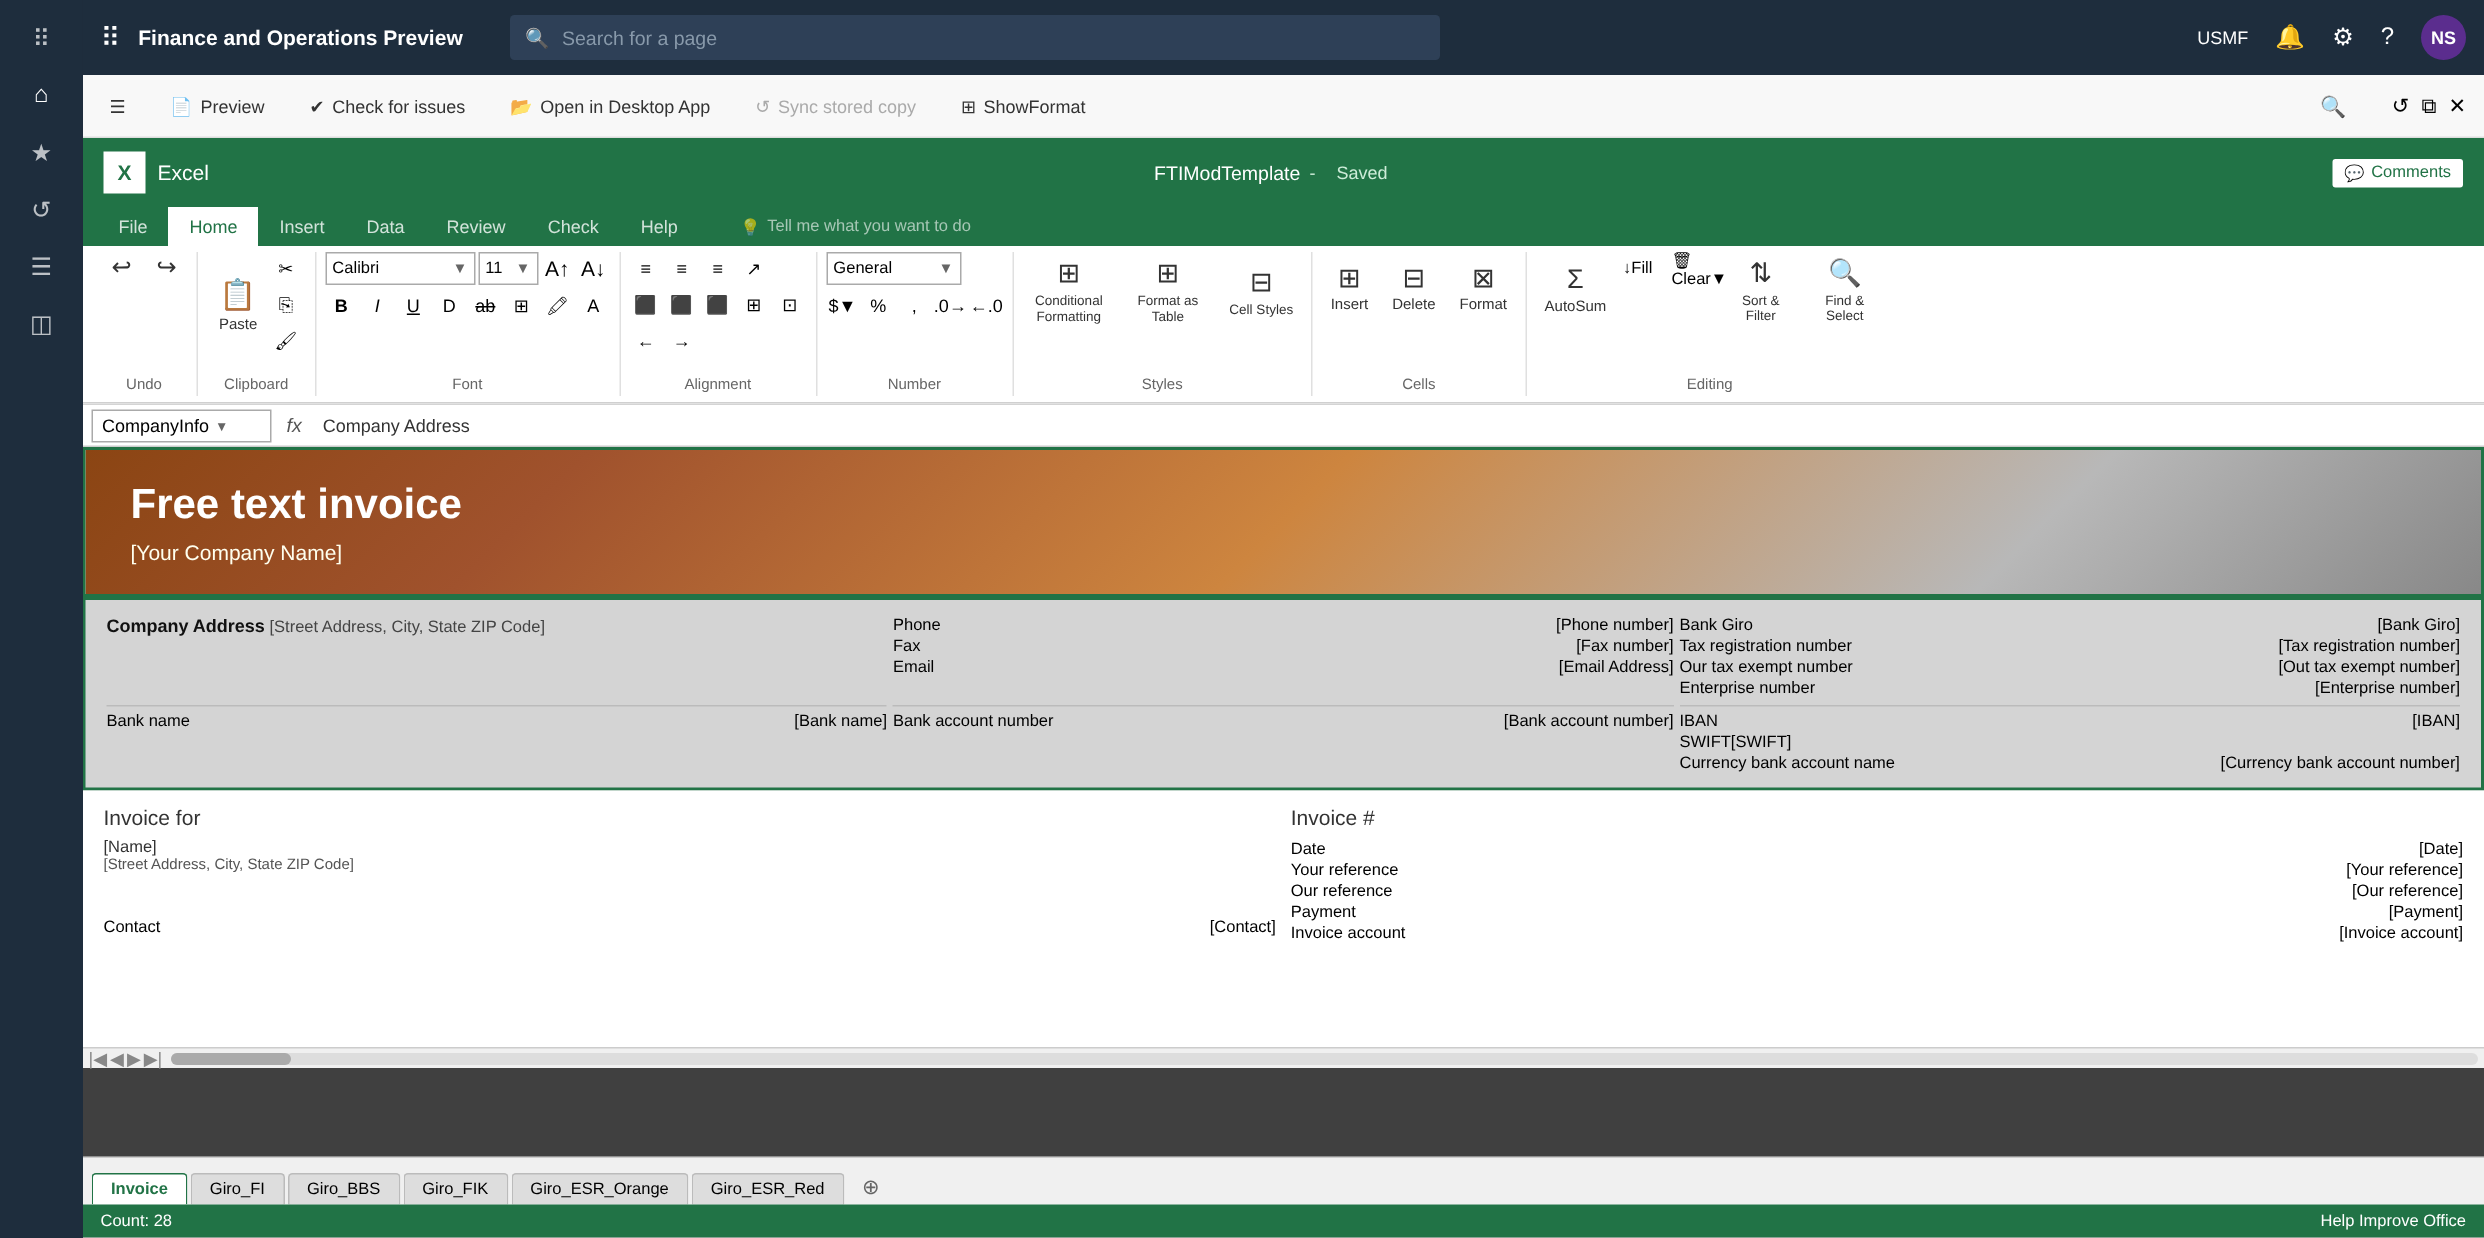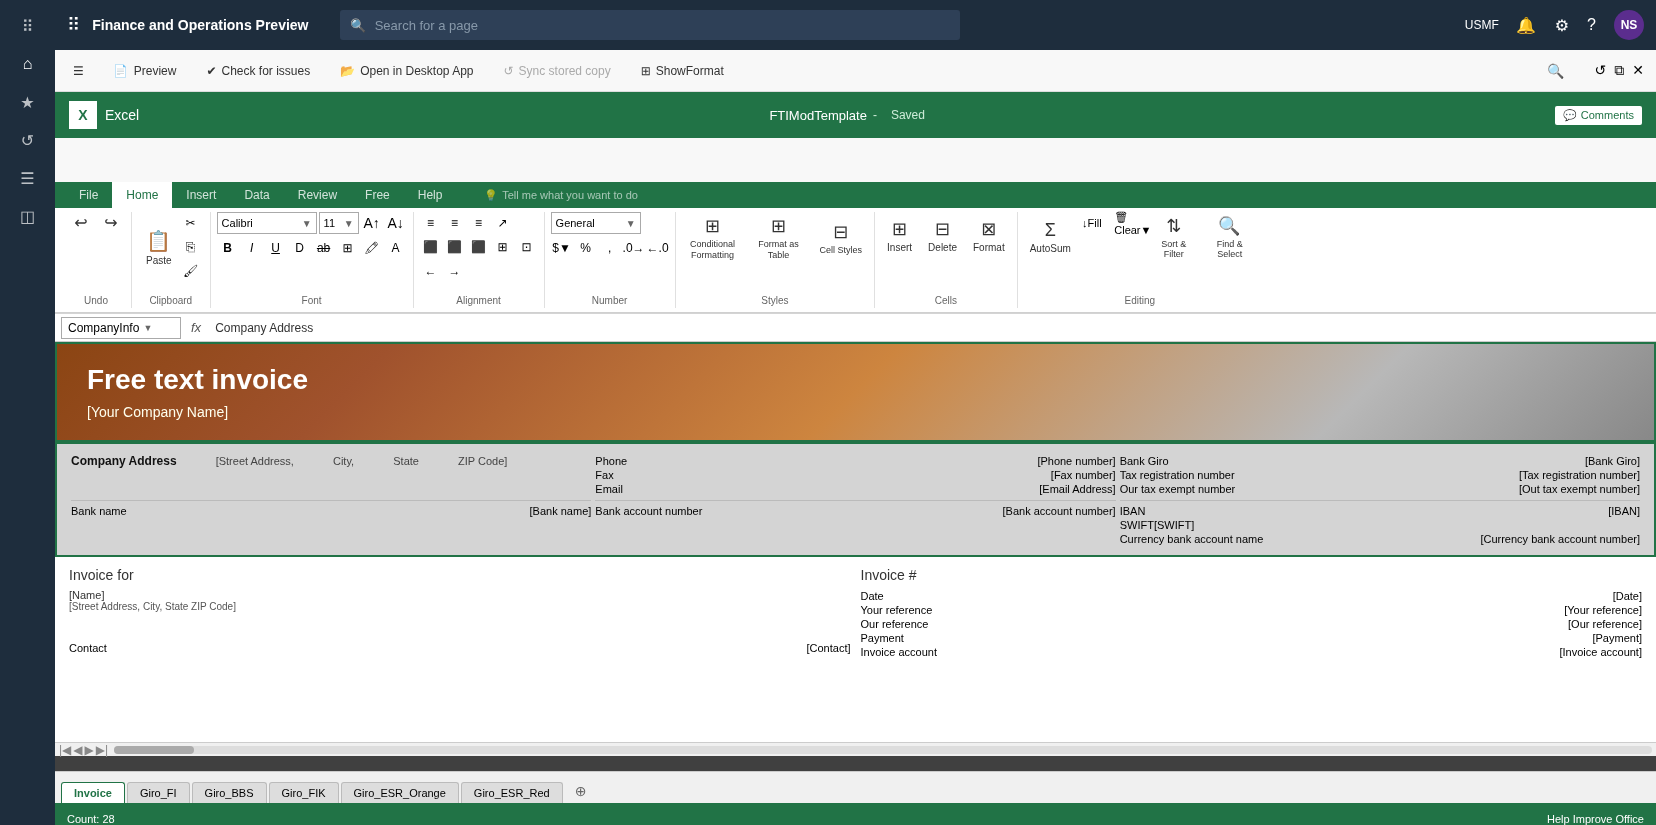--- a/index.html
+++ b/index.html
@@ -95,21 +95,20 @@
 
     
     .ribbon {
       background: #f8f8f8;
       border-bottom: 1px solid #d4d4d4;
     }
     .ribbon-tabs {
       display: flex;
       padding: 0 10px;
       background: #217346;
-      margin-top: 44px;
     }
     .ribbon-tab {
       padding: 6px 14px;
       font-size: 12px;
       color: rgba(255,255,255,0.8);
       cursor: pointer;
     }
     .ribbon-tab.active {
       background: white;
       color: #217346;
@@ -208,21 +207,21 @@
     
     .company-info-section {
       border: 2px solid #217346;
       padding: 10px 14px;
       background: #d4d4d4;
       display: grid;
       grid-template-columns: 1fr 1fr 1fr;
       gap: 4px;
       font-size: 11px;
     }
-    .ci-value { color: #444; margin-left: 36px; }
+    .ci-value { color: #444; }
     .ci-heading { font-weight: bold; color: #111; font-size: 12px; }
 
     
     .invoice-for-section {
       display: grid;
       grid-template-columns: 1fr 1fr;
       padding: 10px 14px;
       background: white;
       font-size: 11px;
       gap: 10px;
@@ -256,21 +255,21 @@
       color: #217346;
       border-color: #217346;
     }
     .sheet-tab-add { padding: 4px 10px; font-size: 14px; color: #666; cursor: pointer; }
 
     
     .status-bar {
       height: 22px;
       background: #217346;
       display: flex;
-      align-items: flex-end;
+      align-items: center;
       justify-content: flex-end;
       padding: 0 12px;
       color: white;
       font-size: 11px;
       gap: 20px;
     }
     .status-left { margin-right: auto; }
 
     
     .scrollbar-h {
@@ -419,21 +418,21 @@
       </div>
     </div>
 
     <div class="ribbon">
       <div class="ribbon-tabs">
         <div class="ribbon-tab">File</div>
         <div class="ribbon-tab active">Home</div>
         <div class="ribbon-tab">Insert</div>
         <div class="ribbon-tab">Data</div>
         <div class="ribbon-tab">Review</div>
-        <div class="ribbon-tab">Free</div>
+        <div class="ribbon-tab">Check</div>
         <div class="ribbon-tab">Help</div>
         <div class="ribbon-tab-extra" style="margin-left:20px;color:rgba(255,255,255,0.6);font-size:11px;display:flex;align-items:center;gap:4px">
           <span>💡</span>
           <span>Tell me what you want to do</span>
         </div>
       </div>
 
       <div class="ribbon-content" style="padding:4px 6px;gap:0">
 
         <div class="ribbon-group" style="padding:0 6px 14px;align-items:center">
@@ -636,20 +635,24 @@
               <span>[Bank Giro]</span>
             </div>
             <div style="display:flex;justify-content:space-between;padding:1px 0">
               <span>Tax registration number</span>
               <span>[Tax registration number]</span>
             </div>
             <div style="display:flex;justify-content:space-between;padding:1px 0">
               <span>Our tax exempt number</span>
               <span>[Out tax exempt number]</span>
             </div>
+            <div style="display:flex;justify-content:space-between;padding:1px 0">
+              <span>Enterprise number</span>
+              <span>[Enterprise number]</span>
+            </div>
           </div>
 
           <div style="border-top:1px solid #bbb;padding-top:4px;display:flex;justify-content:space-between">
             <span>Bank name</span>
             <span>[Bank name]</span>
           </div>
           <div style="border-top:1px solid #bbb;padding-top:4px;display:flex;justify-content:space-between">
             <span>Bank account number</span>
             <span>[Bank account number]</span>
           </div>

